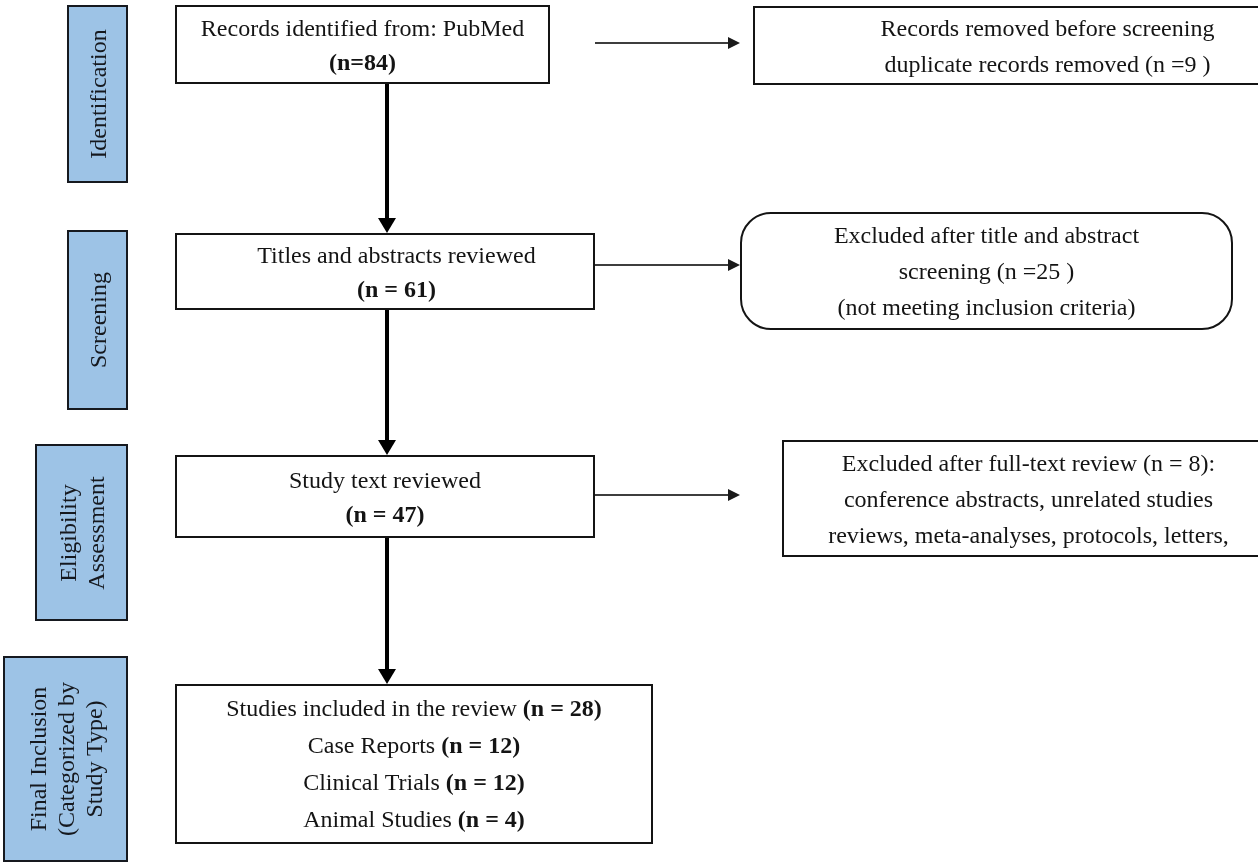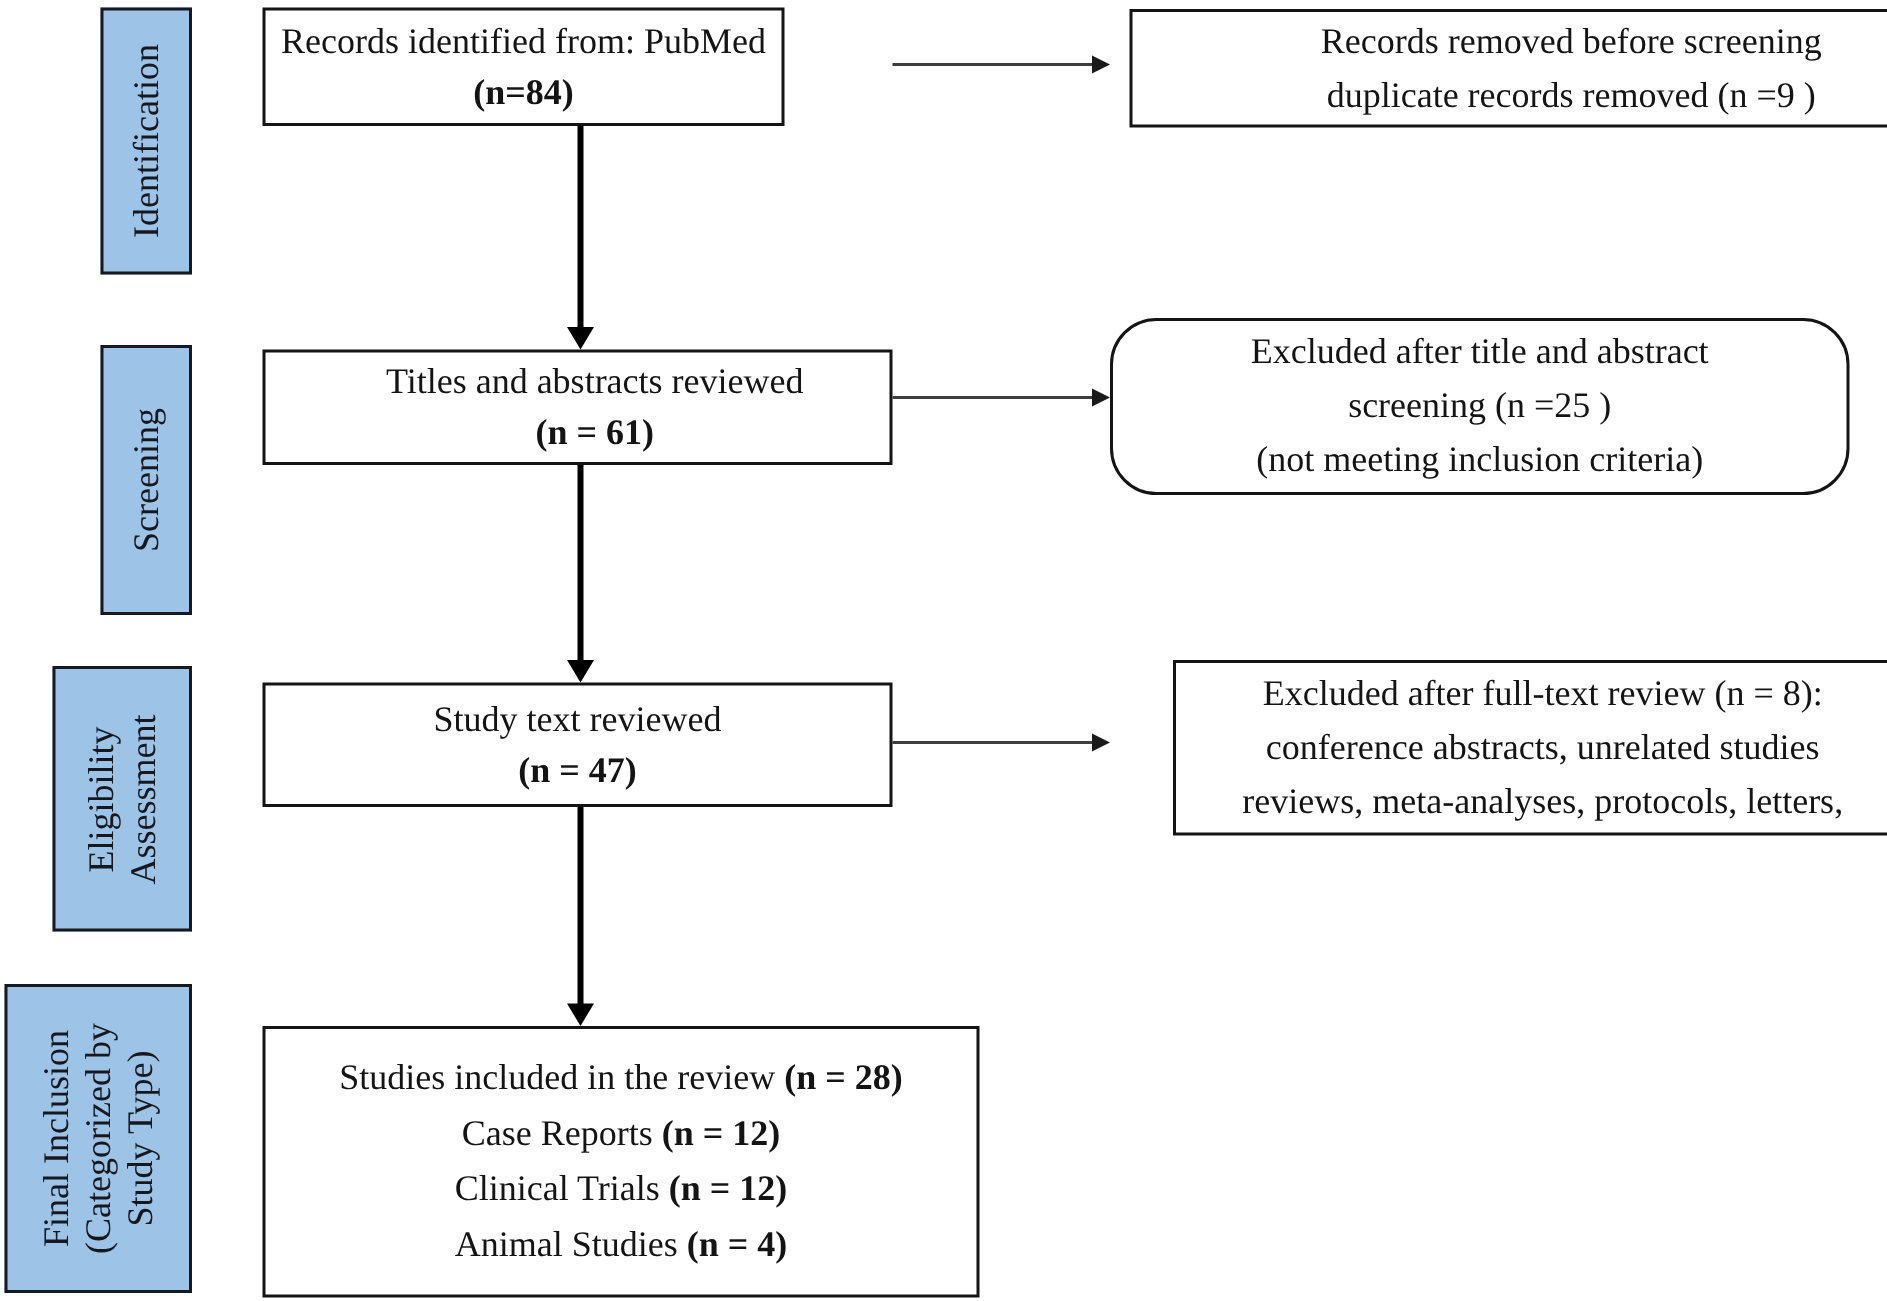--- a/index.html
+++ b/index.html
@@ -98,36 +98,36 @@
   </div>
 
   <div class="stage" style="left:3px;top:656px;width:125px;height:206px;">
     <div class="rot">
       <div>Final Inclusion</div>
       <div>(Categorized by</div>
       <div>Study Type)</div>
     </div>
   </div>
 
-  <div class="fbox lh34" style="left:175px;top:5px;width:348px;height:79px;">
+  <div class="fbox lh34" style="left:175px;top:5px;width:375px;height:79px;">
     <div class="line"><span>Records identified from: PubMed</span><span class="b"></span></div>
     <div class="line"><span></span><span class="b">(n=84)</span></div>
   </div>
 
   <div class="fbox lh34" style="left:175px;top:233px;width:420px;height:77px;padding-left:23px;">
     <div class="line"><span>Titles and abstracts reviewed</span><span class="b"></span></div>
     <div class="line"><span></span><span class="b">(n = 61)</span></div>
   </div>
 
   <div class="fbox lh34" style="left:175px;top:455px;width:420px;height:83px;">
     <div class="line"><span>Study text reviewed</span><span class="b"></span></div>
     <div class="line"><span></span><span class="b">(n = 47)</span></div>
   </div>
 
-  <div class="fbox lh37" style="left:175px;top:684px;width:478px;height:181px;">
+  <div class="fbox lh37" style="left:175px;top:684px;width:478px;height:160px;">
     <div class="line"><span>Studies included in the review </span><span class="b">(n = 28)</span></div>
     <div class="line"><span>Case Reports </span><span class="b">(n = 12)</span></div>
     <div class="line"><span>Clinical Trials </span><span class="b">(n = 12)</span></div>
     <div class="line"><span>Animal Studies </span><span class="b">(n = 4)</span></div>
   </div>
 
   <div class="fbox lh36" style="left:740px;top:6px;width:589px;height:79px;margin-left:13px;">
     <div class="line">Records removed before screening</div>
     <div class="line">duplicate records removed (n =9 )</div>
   </div>

